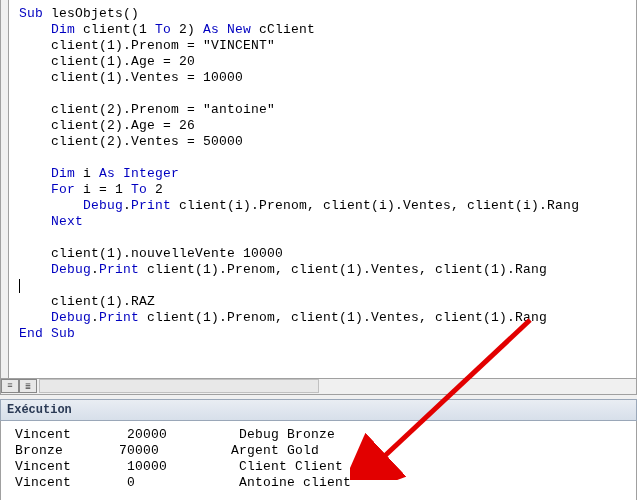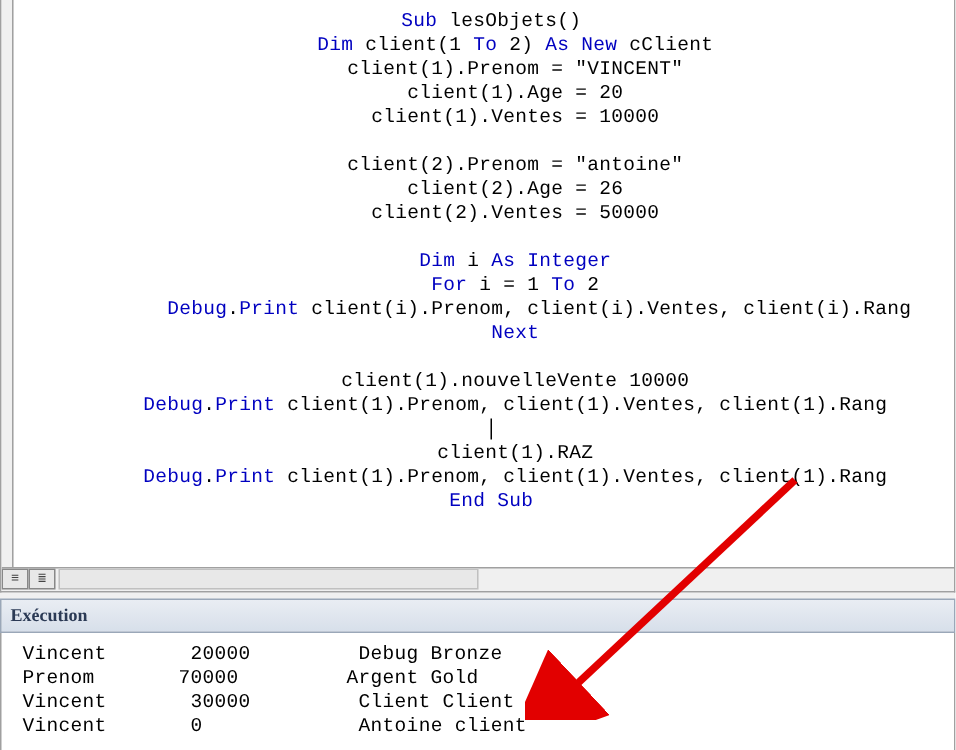--- a/index.html
+++ b/index.html
@@ -26,21 +26,20 @@
     width: 8px;
     background: #f0f0f0;
     border-right: 1px solid #a0a0a0;
   }
   .code-content {
     padding: 6px 0 0 18px;
     white-space: pre;
     line-height: 16px;
     color: #000;
     letter-spacing: 0.2px;
-    text-align: center;
   }
   .kw { color: #0000C0; }
   .cursor {
     display: inline-block;
     width: 1px;
     height: 14px;
     background: #000;
     vertical-align: middle;
     margin-left: 0;
   }
@@ -73,21 +72,21 @@
     height: 14px;
     margin-left: 2px;
     width: 280px;
     max-width: 280px;
     flex: 0 0 280px;
   }
   .exec-header {
     background: linear-gradient(#e9edf3, #d7dfea);
     border: 1px solid #9aa7b8;
     padding: 3px 6px;
-    font-family: Liberation Serif, serif;
+    font-family: Liberation Mono, monospace;
     font-size: 12px;
     font-weight: bold;
     color: #2b3a55;
     margin-top: 4px;
   }
   .exec-pane {
     background: #fff;
     border: 1px solid #a0a0a0;
     border-top: none;
     height: 80px;
@@ -142,22 +141,22 @@
       </div>
     <div class="vb-btn">
         <span>≣</span>
       </div>
     <div class="vb-scrolltrack"></div>
   </div>
 </div>
 
 <div class="exec-header">Exécution</div>
 <div class="exec-pane"><span>Vincent</span>       <span>20000</span>         <span>Debug Bronze</span>
-<span>Prenom</span>       <span>70000</span>         <span>Argent Gold</span>
-<span>Vincent</span>       <span>30000</span>         <span>Client Client</span>
+<span>Bronze</span>       <span>70000</span>         <span>Argent Gold</span>
+<span>Vincent</span>       <span>10000</span>         <span>Client Client</span>
 <span>Vincent</span>       <span>0</span>             <span>Antoine client</span>
 </div>
 
 <svg class="arrow-svg" viewBox="0 0 200 170">
   <defs>
     <marker id="ah" markerWidth="14" markerHeight="14" refX="3" refY="6" orient="auto">
       <path d="M0,0 L0,12 L14,6 z" fill="#e20000"></path>
     </marker>
   </defs>
   <line x1="180" y1="10" x2="25" y2="155" stroke="#e20000" stroke-width="5" marker-end="url(#ah)"></line>

